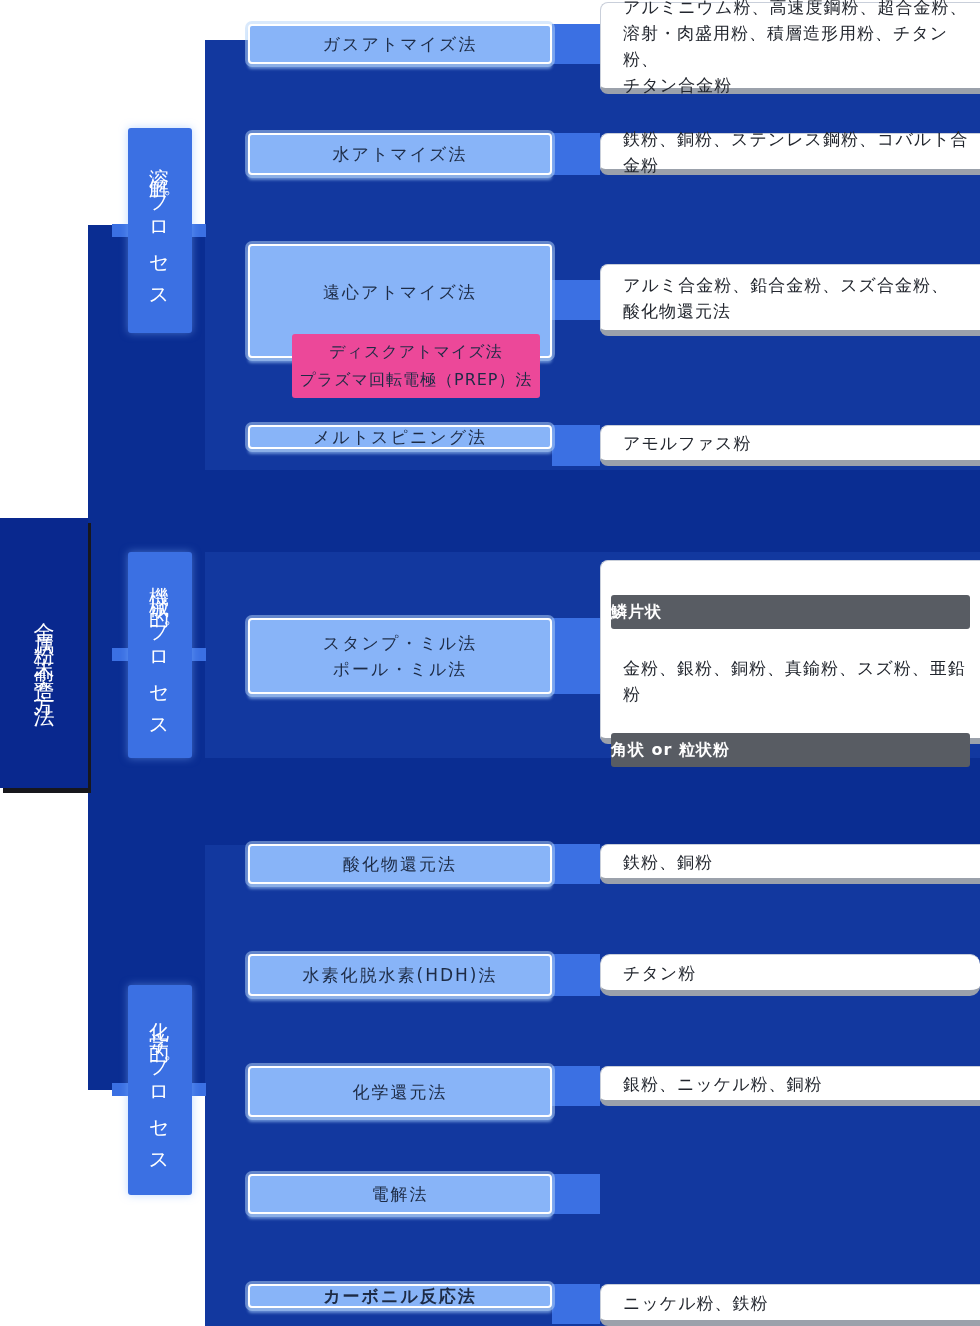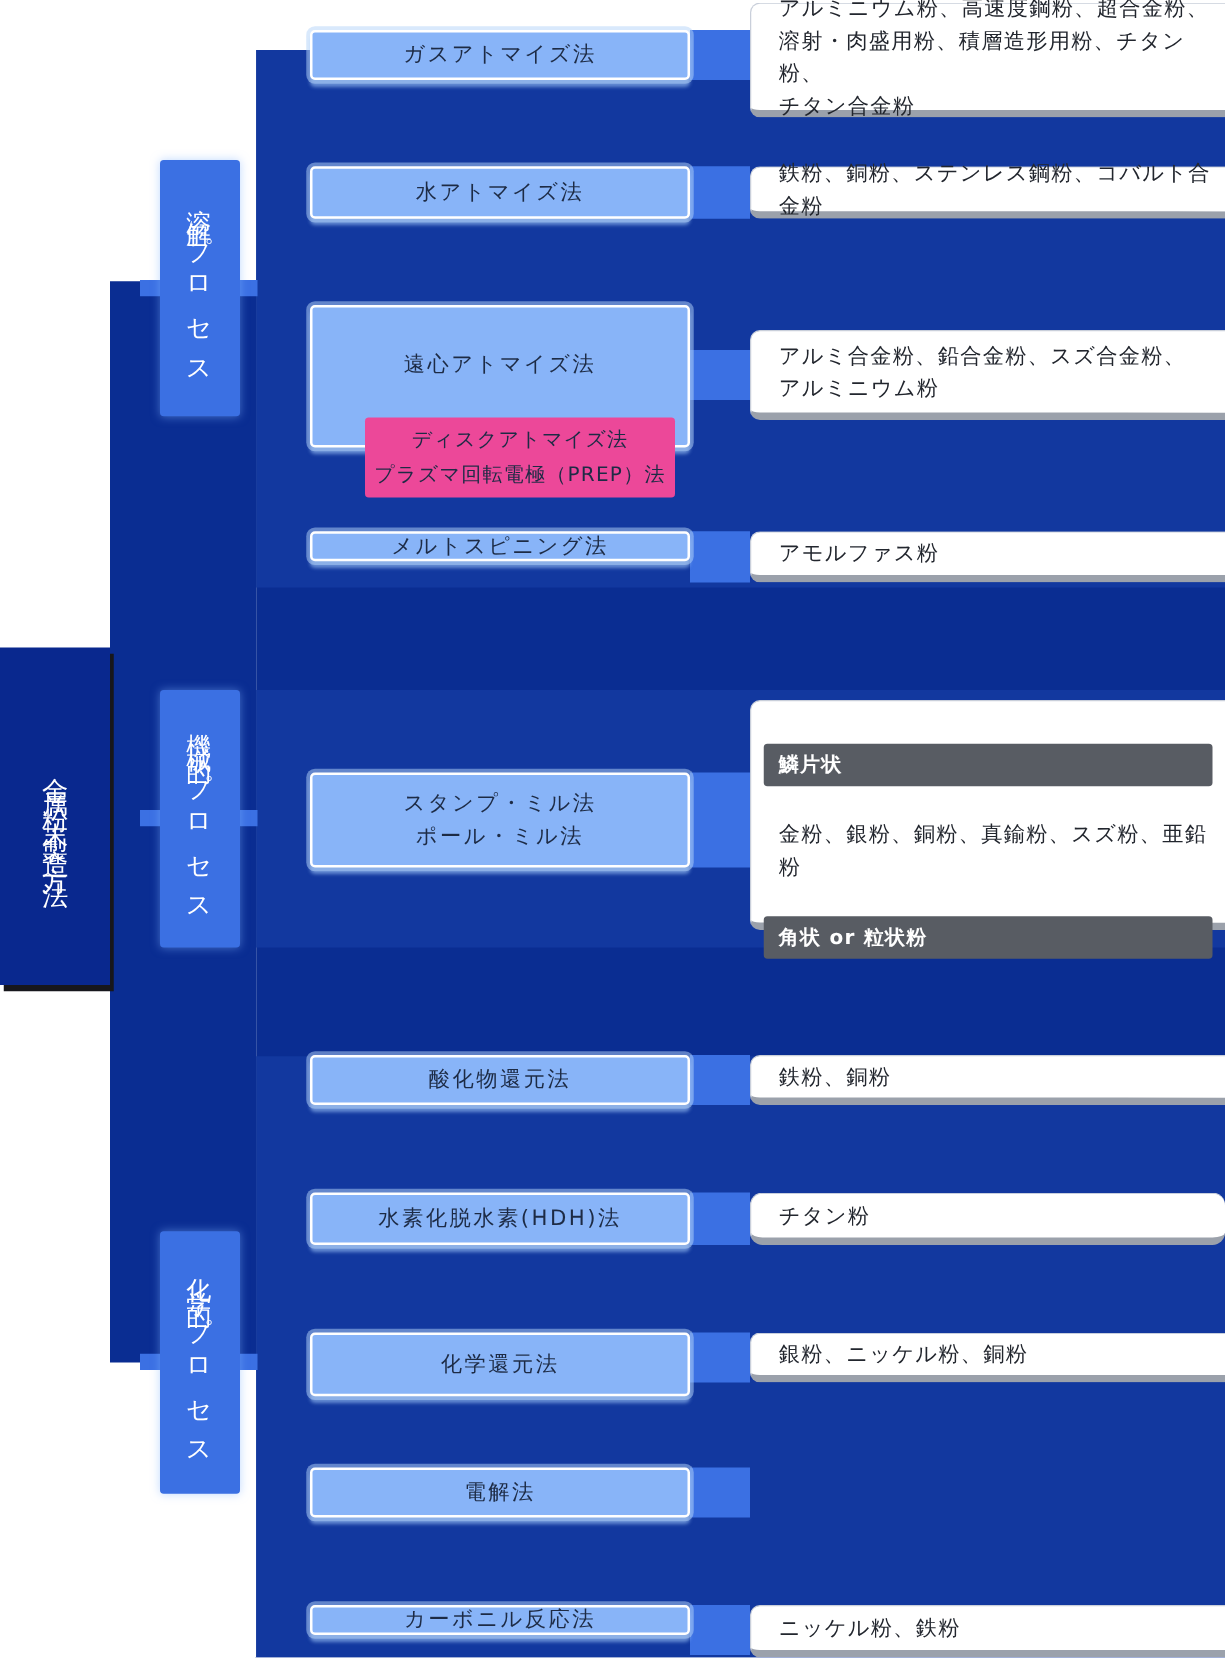--- a/index.html
+++ b/index.html
@@ -47,21 +47,21 @@
     left:248px;width:304px;background:#88b4f8;border:2px solid #ffffff;border-radius:4px;
     box-shadow:0 0 0 3px rgba(180,212,250,.5),0 5px 3px rgba(170,210,255,.55);
     color:#1d2b45;font-size:17px;letter-spacing:2px;
     display:flex;align-items:center;justify-content:center;text-align:center;
     white-space:pre-line;line-height:26px;
   }
   .m1{top:24px;height:40px;}  .m2{top:133px;height:42px;}
   .m4{top:425px;height:24px;} .m5{top:618px;height:76px;}
   .m6{top:844px;height:40px;} .m7{top:954px;height:42px;}
   .m8{top:1066px;height:51px;}.m9{top:1174px;height:40px;}
-  .m10{top:1284px;height:24px;}
+  .m10{top:1284px;height:24px;font-weight:bold;}
   
   .m3{top:244px;height:114px;display:block;padding:4px 10px 10px;}
   .m3 .hd{height:32px;line-height:32px;text-align:center;color:#1d2b45;}
   .m3 .sub{
     background:#ec4899;border-radius:3px;height:64px;
     display:flex;align-items:center;justify-content:center;text-align:center;
     color:#1d2b45;font-size:16px;letter-spacing:1px;white-space:pre-line;line-height:28px;margin-left:32px;
   }
 
   
@@ -82,21 +82,21 @@
   }
   .r1{top:2px;height:92px;}   .r2{top:133px;height:42px;}
   .r3{top:264px;height:72px;} .r4{top:425px;height:41px;}
   .r6{top:844px;height:40px;} .r7{top:954px;height:42px;border-radius:10px;}
   .r8{top:1066px;height:40px;}.r9{top:1174px;height:40px;}
   .r10{top:1284px;height:42px;}
   
   .r5{top:560px;height:184px;display:block;padding:8px 10px 0;}
   .r5 .bar{
     background:#585c63;color:#ffffff;font-weight:bold;font-size:16px;
-    height:34px;line-height:34px;border-radius:3px;padding-left:12px;margin-bottom:6px;
+    height:34px;line-height:34px;border-radius:3px;margin-bottom:6px;
     letter-spacing:1px;
   }
   .r5 .items{
     height:40px;display:flex;align-items:center;padding-left:12px;margin-bottom:6px;
     color:#22262e;font-size:17px;letter-spacing:1px;
   }
 </style>
 </head>
 <body>
 
@@ -139,21 +139,21 @@
   <div class="abs method m2">水アトマイズ法</div>
   <div class="abs result r2">鉄粉、銅粉、ステンレス鋼粉、コバルト合金粉</div>
 
   <div class="abs conn c3"></div>
   <div class="abs method m3">
     <div class="hd">遠心アトマイズ法</div>
     <div class="sub">ディスクアトマイズ法
 プラズマ回転電極（PREP）法</div>
   </div>
   <div class="abs result r3">アルミ合金粉、鉛合金粉、スズ合金粉、
-アルミニウム粉</div>
+酸化物還元法</div>
 
   <div class="abs conn c4"></div>
   <div class="abs method m4">メルトスピニング法</div>
   <div class="abs result r4">アモルファス粉</div>
 
   <div class="abs conn c5"></div>
   <div class="abs method m5">スタンプ・ミル法
 ポール・ミル法</div>
   <div class="abs result r5">
     <div class="bar">鱗片状</div>

